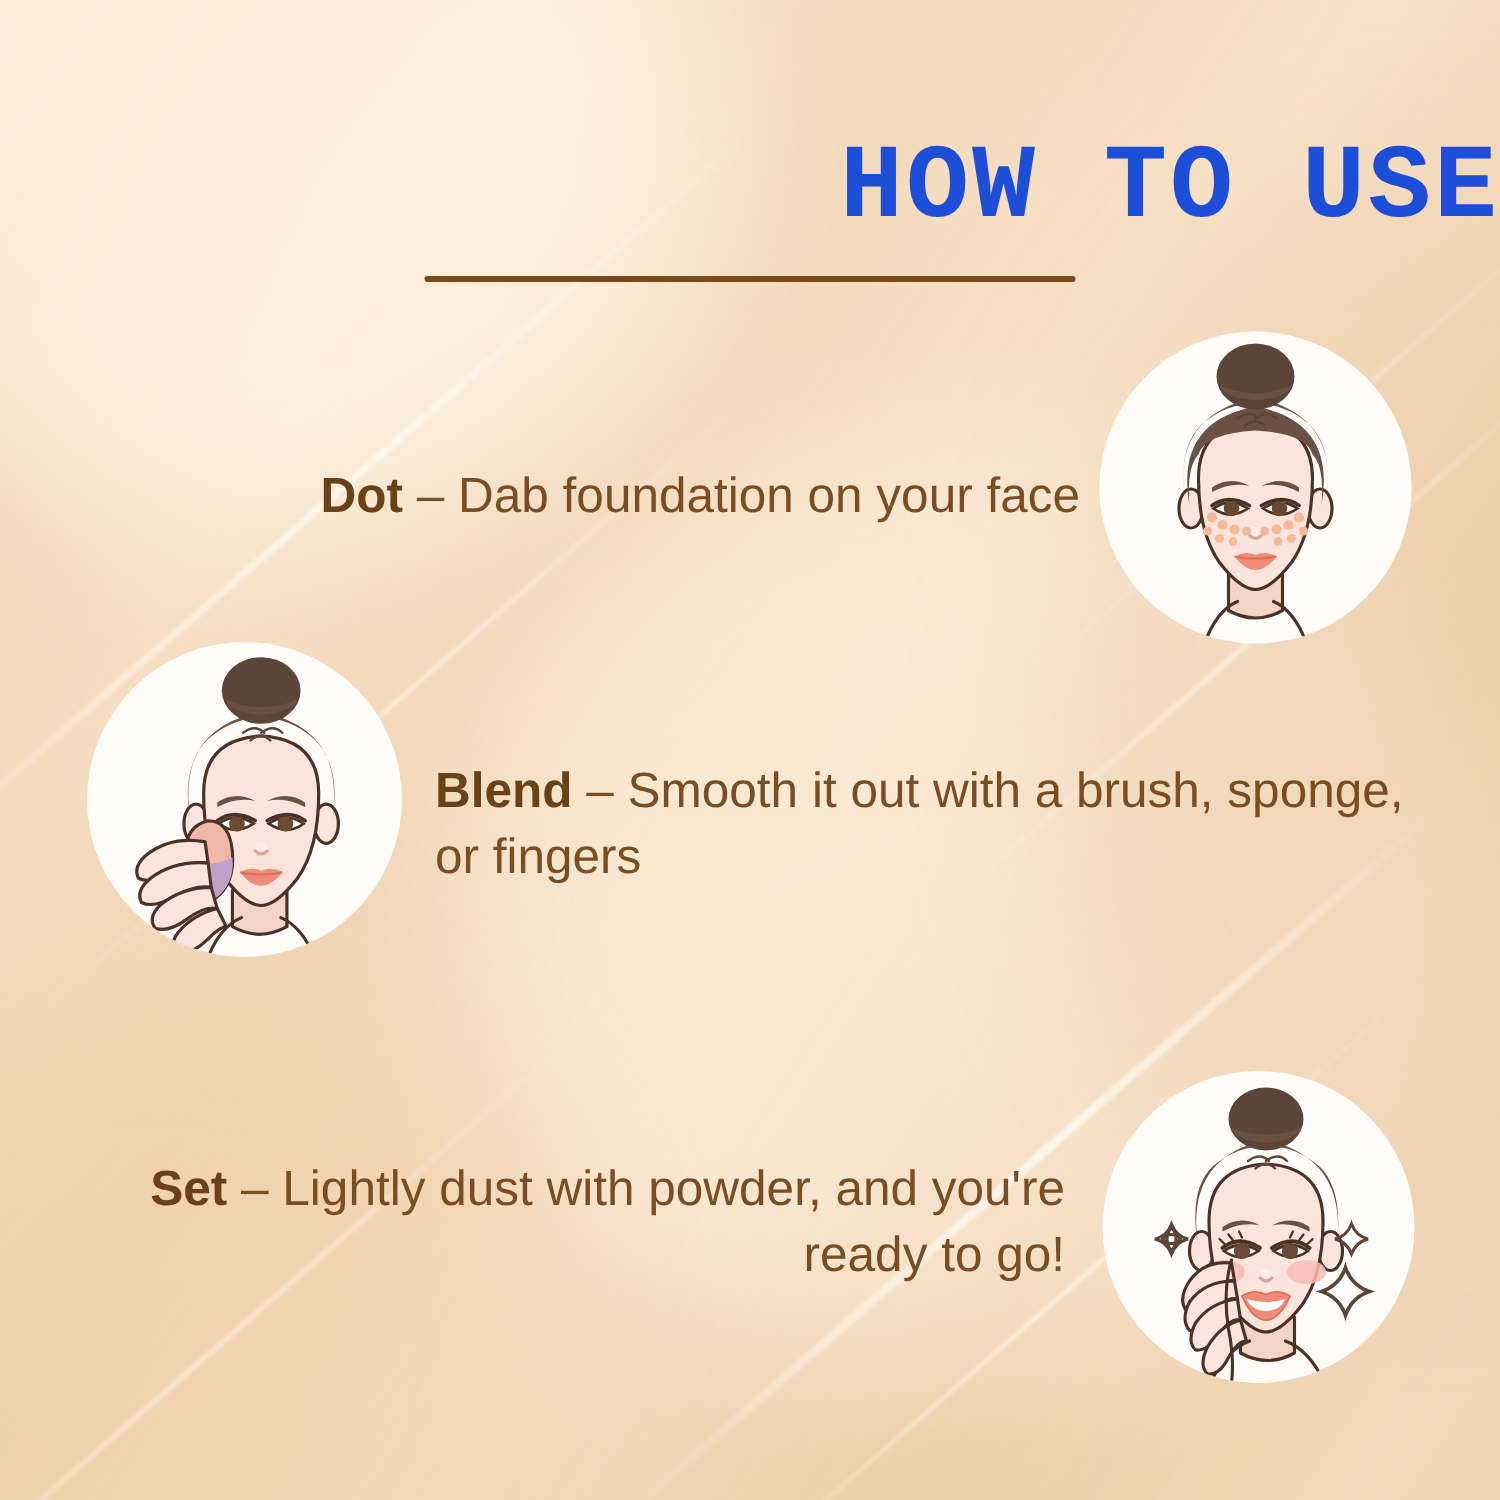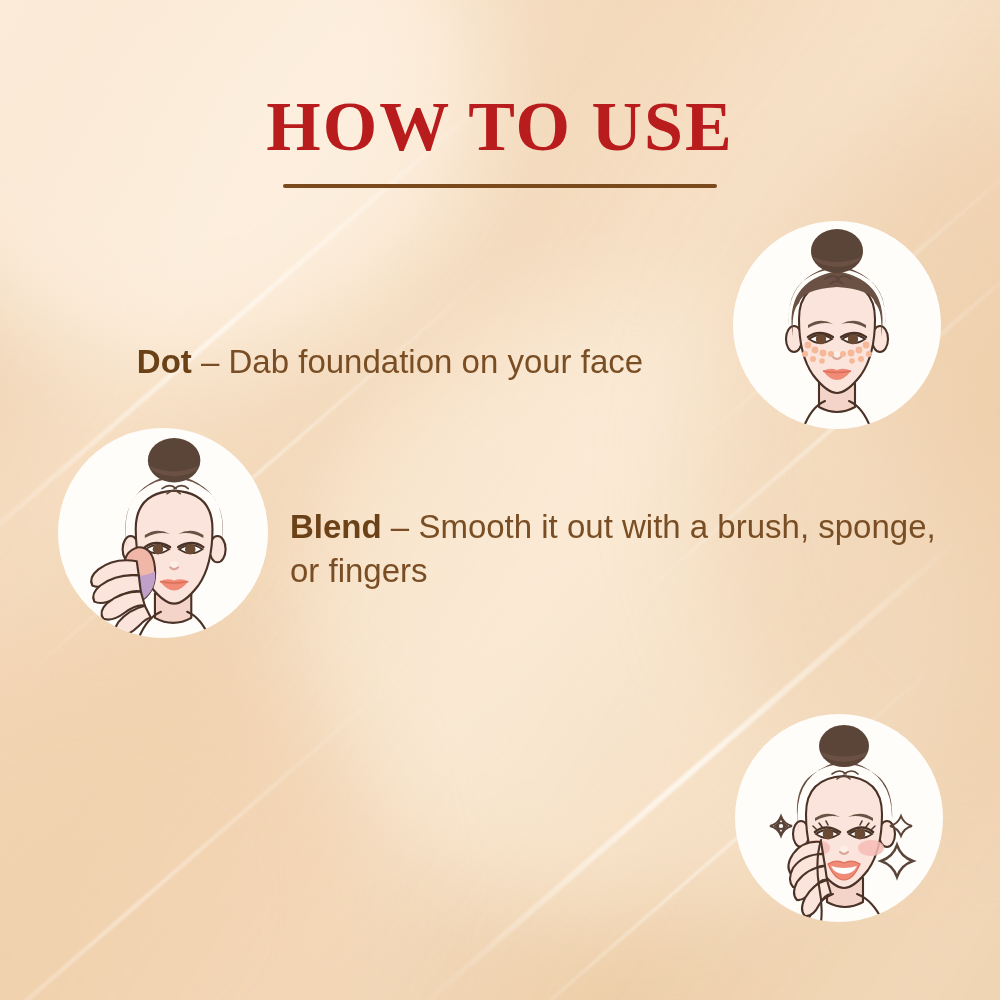--- a/index.html
+++ b/index.html
@@ -40,36 +40,37 @@
     pointer-events:none;
   }
   .glow{
     position:absolute;border-radius:50%;
     filter:blur(48px);pointer-events:none;
   }
   
   .title-wrap{position:absolute;left:0;right:0;top:92px;text-align:center;}
   .title{
     font-size:70px;font-weight:700;letter-spacing:2px;
-    color:#b91c1c;line-height:1;
-    font-family:Liberation Serif, serif;
+    color:#1d4ed8;line-height:1;
+    font-family:Liberation Mono, monospace;
+    text-align:right;
   }
   .title-rule{
     width:434px;height:4px;background:#7a4a1c;margin:22px auto 0;border-radius:2px;
   }
   
   .step-text{
     position:absolute;
     color:#7a4e24;
     font-size:33px;
     line-height:1.32;
     font-family:"Liberation Sans","DejaVu Sans",sans-serif;
   }
   .step-text b{font-weight:700;color:#6b4118;}
-  #step1-text{left:60px;top:308px;width:660px;text-align:center;margin-top:32px;}
+  #step1-text{left:60px;top:308px;width:660px;text-align:right;}
   #step2-text{left:290px;top:505px;width:670px;text-align:left;}
   #step3-text{left:40px;top:770px;width:670px;text-align:right;}
   
   .illus{
     position:absolute;border-radius:50%;
     background:#fffdfa;
     overflow:hidden;
   }
   #illus-1{left:733px;top:221px;width:208px;height:208px;}
   #illus-2{left:58px;top:428px;width:210px;height:210px;}
@@ -205,20 +206,23 @@
 
       <g stroke="#4b3226" stroke-width="2.1" fill="#fae4dc" stroke-linecap="round" stroke-linejoin="round">
         <path d="M78 132 Q56 128 40 140 Q30 148 34 156 Q42 160 56 152 Q70 144 80 146 Z"></path>
         <path d="M80 146 Q58 144 42 156 Q32 164 36 172 Q44 176 58 168 Q72 160 82 162 Z"></path>
         <path d="M82 162 Q62 162 48 174 Q40 182 45 189 Q54 192 66 183 Q78 174 86 176 Z"></path>
         <path d="M86 176 Q70 180 60 192 Q54 200 60 206 Q70 206 80 196 Q88 188 92 188 Z"></path>
       </g>
     </svg>
   </div>
 
+  <div class="step-text" id="step3-text">
+    <b>Set</b><span>&nbsp;</span><span>–</span><span>&nbsp;</span><span>Lightly dust with powder, and you're ready to go!</span>
+  </div>
 
   <div class="illus" id="illus-3">
     <svg viewBox="0 0 208 208">
       <g stroke="#4b3226" stroke-width="2.1" stroke-linecap="round" stroke-linejoin="round" fill="none">
         <path d="M92 164 L92 188 Q110 198 128 188 L128 164 Z" fill="#f4d3c8"></path>
         <path d="M72 208 Q82 186 98 180 M148 208 Q138 186 122 180" fill="none"></path>
         <ellipse cx="66" cy="120" rx="8" ry="13" fill="#fae4dc"></ellipse>
         <ellipse cx="152" cy="120" rx="8" ry="13" fill="#fae4dc"></ellipse>
         <path d="M71 100 Q71 64 109 62 Q147 64 147 100 Q147 136 133 156 Q119 174 109 174 Q99 174 85 156 Q71 136 71 100 Z" fill="#fae4dc"></path>
       </g>

